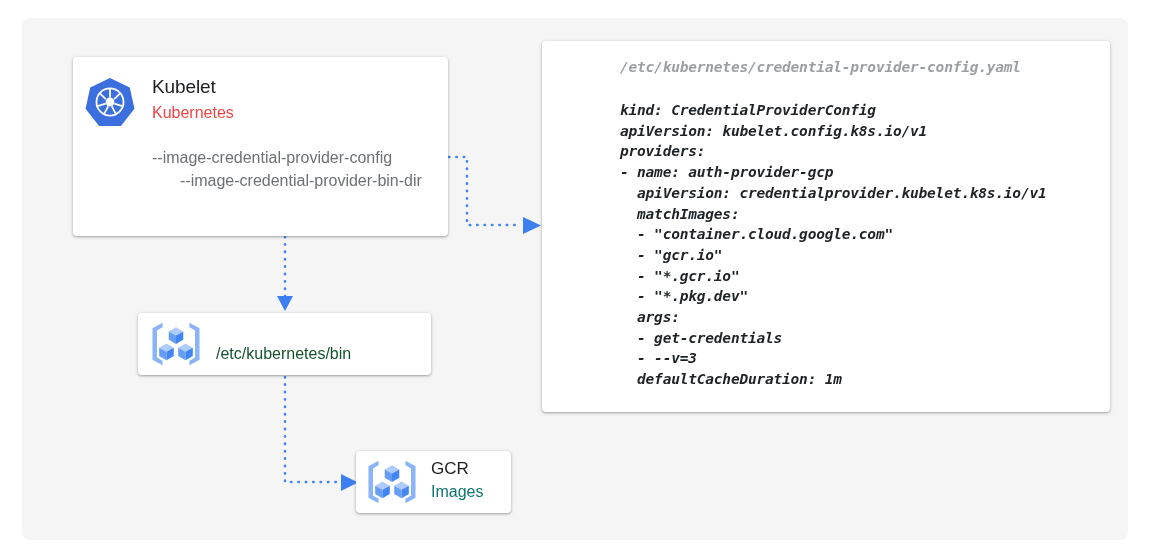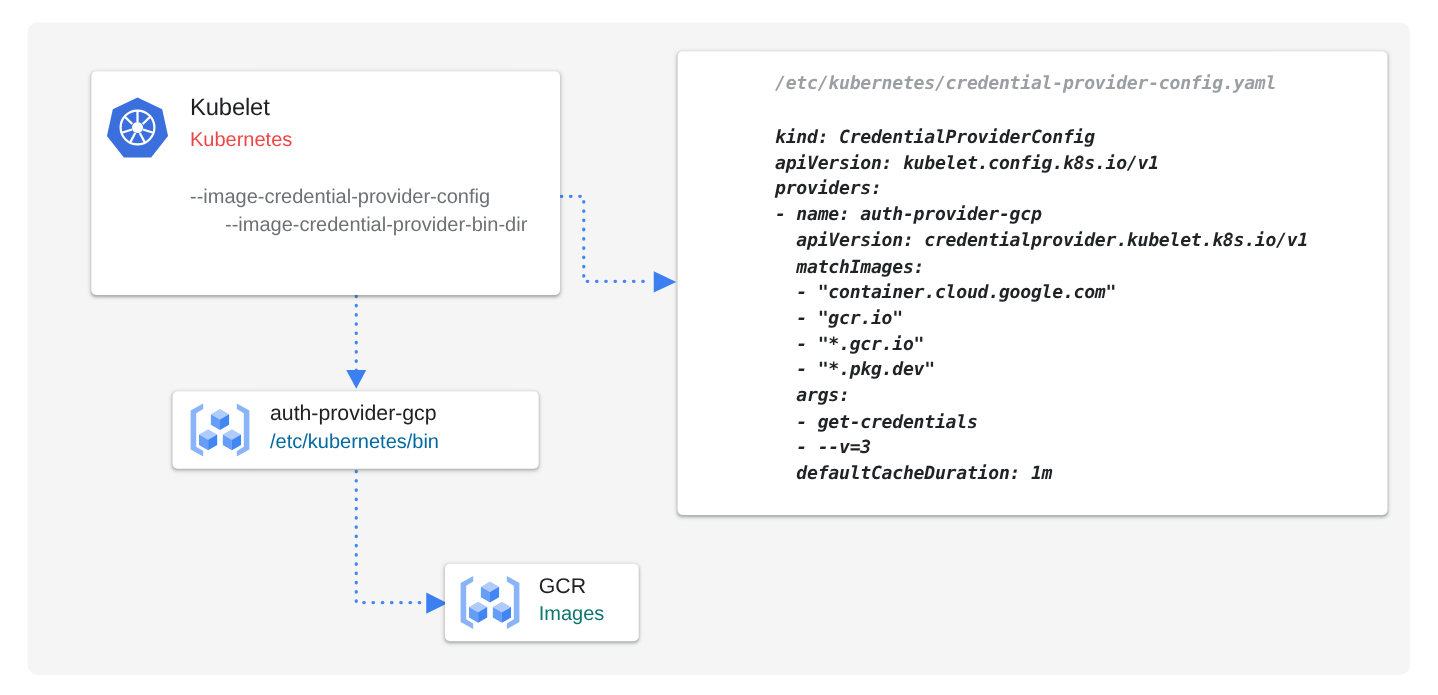--- a/index.html
+++ b/index.html
@@ -96,21 +96,21 @@
     top: 8px;
     font-size: 17px;
     color: #202124;
     white-space: nowrap;
   }
   #authprovider-subtitle {
     position: absolute;
     left: 78px;
     top: 32px;
     font-size: 16px;
-    color: #0369a1;
+    color: #14532d;
     white-space: nowrap;
   }
 
   
   #gcr-card {
     left: 356px;
     top: 451px;
     width: 155px;
     height: 62px;
   }
@@ -252,21 +252,20 @@
       <polygon fill="#669df6" points="20,56.5 33,64 33,79 20,71.5"></polygon>
       <polygon fill="#4285f4" points="46,56.5 33,64 33,79 46,71.5"></polygon>
     </g>
 
     <g>
       <polygon fill="#aecbfa" points="67,49 80,56.5 67,64 54,56.5"></polygon>
       <polygon fill="#669df6" points="54,56.5 67,64 67,79 54,71.5"></polygon>
       <polygon fill="#4285f4" points="80,56.5 67,64 67,79 80,71.5"></polygon>
     </g>
   </svg>
-  <div id="authprovider-title">auth-provider-gcp</div>
   <div id="authprovider-subtitle">/etc/kubernetes/bin</div>
 </div>
 
 <div class="card" id="gcr-card">
   <svg id="gcr-icon" viewBox="0 0 100 100">
     <g fill="#8ab4f8">
       <path d="M26 12 L8 22 L8 78 L26 88 L26 80 L16 74 L16 26 L26 20 Z"></path>
       <path d="M74 12 L92 22 L92 78 L74 88 L74 80 L84 74 L84 26 L74 20 Z"></path>
     </g>
     <g>

